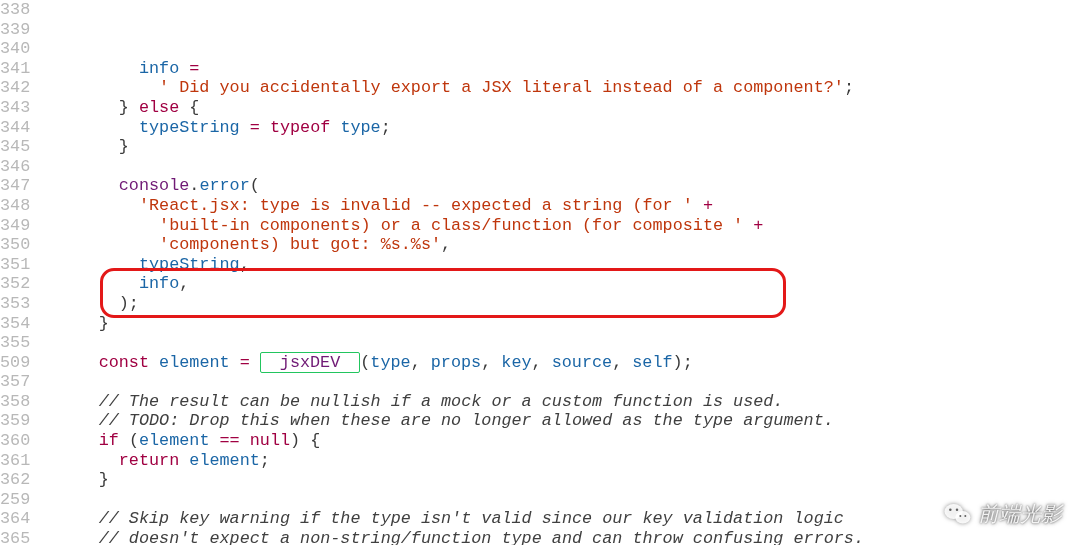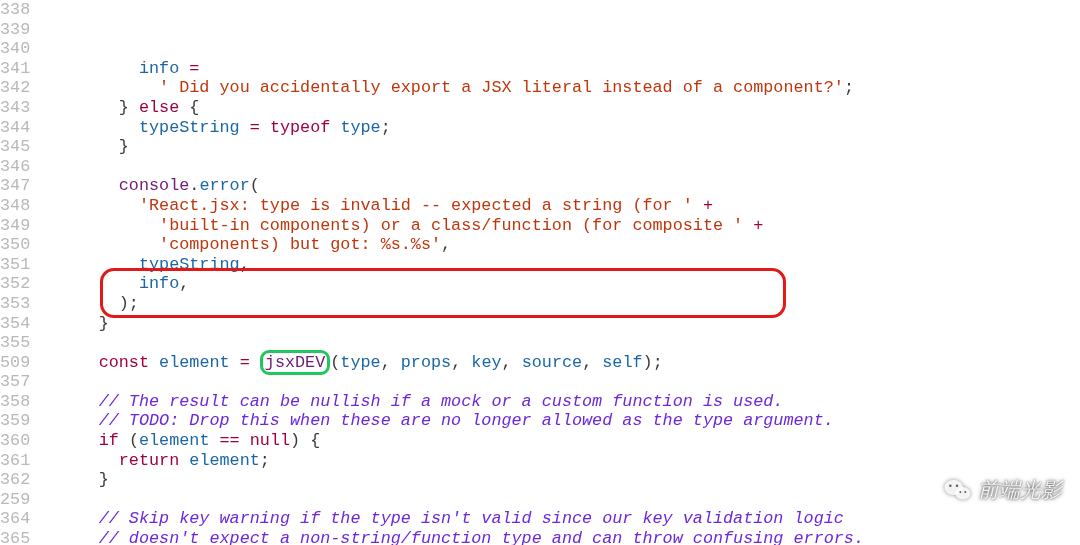--- a/index.html
+++ b/index.html
@@ -31,34 +31,34 @@
   .code {
     white-space: pre;
     position: relative;
   }
   .code div.line { height: 19.6px; }
   .kw      { color: #a00042; }            
   .ident   { color: #1b66a6; }            
   .str     { color: #bf360c; font-weight: 500; } 
   .punct   { color: #3a3a3a; }            
   .black   { color: #701a75; }            
-  .cmt     { color: #6d28d9; font-style: italic; }
-  .box     { border: 3px solid #22c55e; padding: 0 2px; border-radius: 9px; }
+  .cmt     { color: #404040; font-style: italic; }
+  .box     { border: 1px solid #22c55e; padding: 0 19px; border-radius: 2px; }
 
   .highlight-box {
     position: absolute;
     border: 3.5px solid #e31818;
     border-radius: 14px;
     pointer-events: none;
   }
 
   .watermark {
     position: absolute;
     right: 18px;
-    bottom: 40px;
+    bottom: 16px;
     display: flex;
     align-items: center;
     color: rgba(255,255,255,0.9);
     text-shadow: 0 0 4px rgba(0,0,0,0.55), 0 0 2px rgba(0,0,0,0.6);
     font-style: italic;
     font-family: "PingFang SC", "Microsoft YaHei", sans-serif;
     font-size: 21px;
     pointer-events: none;
   }
   .watermark svg { margin-right: 6px; filter: drop-shadow(0 0 2px rgba(0,0,0,0.5)); }

